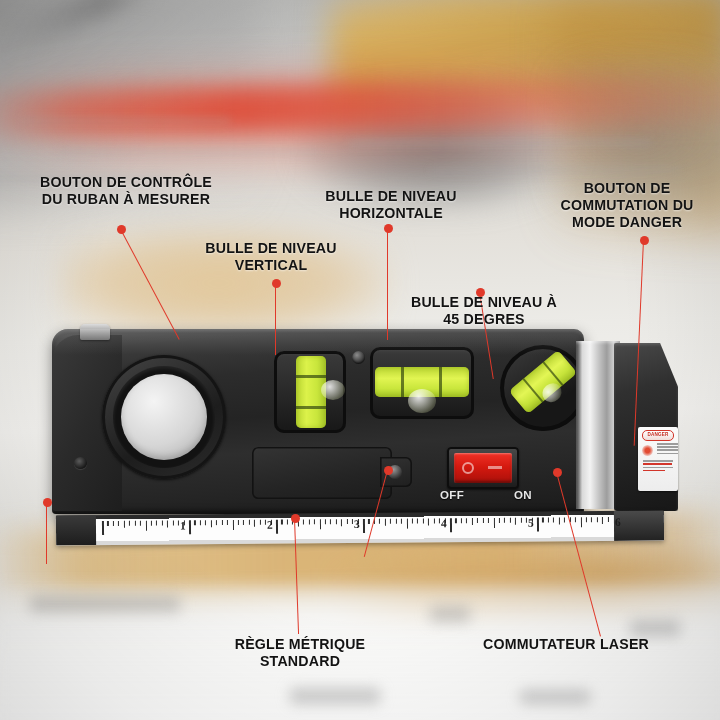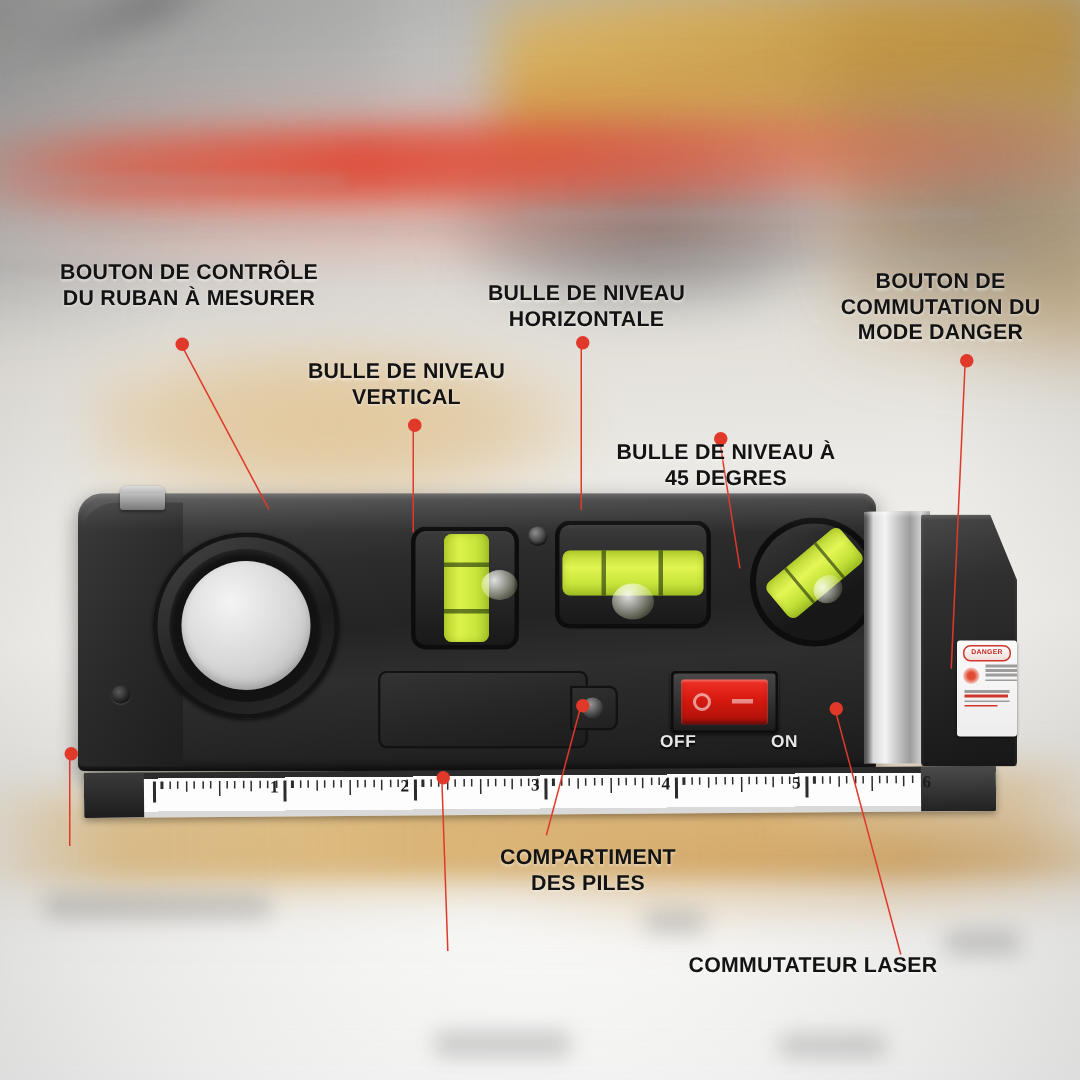--- a/index.html
+++ b/index.html
@@ -714,19 +714,19 @@
 HORIZONTALE</div>
 
   <div class="label c" style="left:398px; top:258px; width:172px;margin-top:36px;">BULLE DE NIVEAU À
 45 DEGRES</div>
 
   <div class="label c" style="left:534px; top:180px; width:186px;">BOUTON DE
 COMMUTATION DU
 MODE DANGER</div>
 
 
-
-  <div class="label c" style="left:302px; top:564px; width:180px;">COMPARTIMENT
-DES PILES</div>
-
-  <div class="label c" style="left:428px; top:636px; width:228px;">COMMUTATEUR LASER</div>
+  <div class="label c" style="left:196px; top:636px; width:208px;">RÈGLE MÉTRIQUE
+STANDARD</div>
+
+
+  <div class="label c" style="left:452px; top:636px; width:228px;">COMMUTATEUR LASER</div>
 
 </div>
 
 </body></html>

